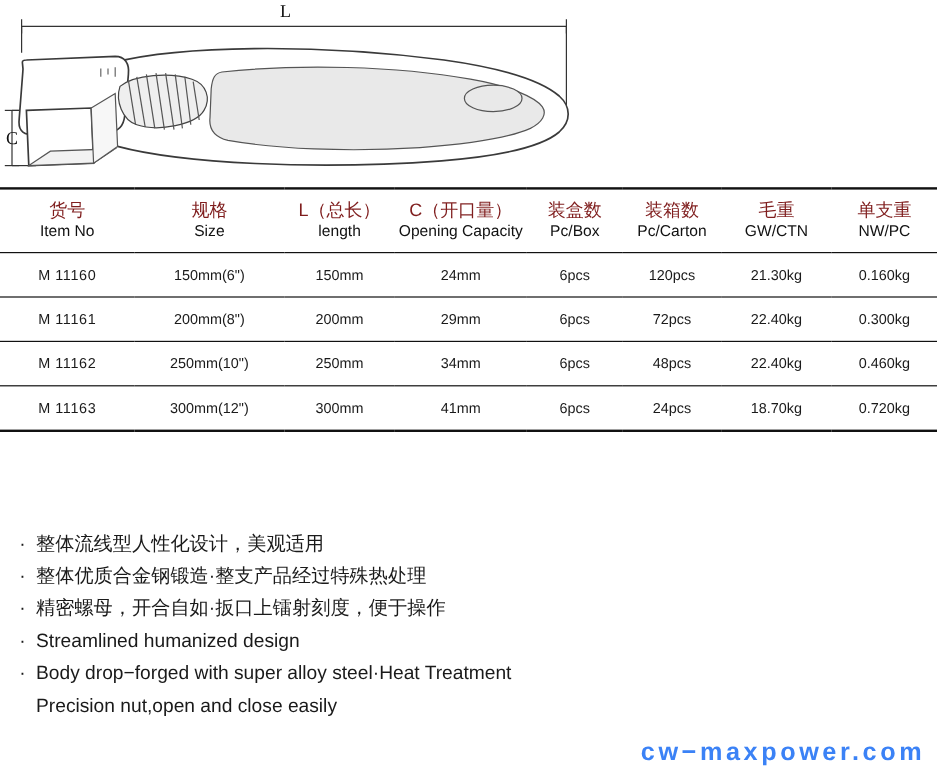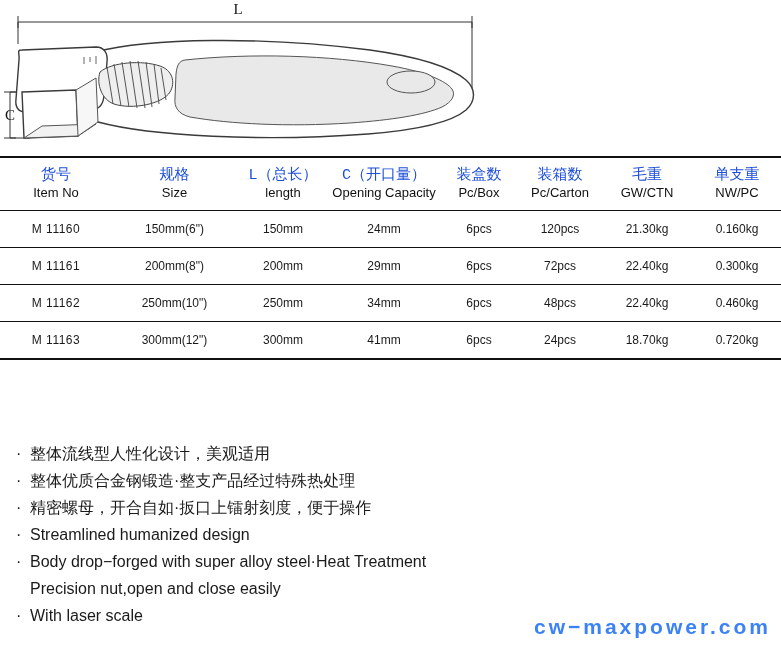--- a/index.html
+++ b/index.html
@@ -55,22 +55,21 @@
     font-weight: normal;
     color: #1a1a1a;
   }
   #spec-table tbody tr:last-child td {
     border-bottom: 2px solid #111;
   }
   .hdr-cn {
     display: block;
     font-size: 15px;
     line-height: 18px;
-    color: #1d4ed8;
-    font-family: Liberation Mono, monospace;
+    color: #7f1d1d;
   }
   .hdr-en {
     display: block;
     font-size: 13px;
     line-height: 16px;
     color: #111;
   }
   .col-item   { width: 112px; }
   .col-size   { width: 125px; }
   .col-length { width: 92px; }
@@ -294,18 +293,15 @@
   </div>
   <div class="feature-line">
     <span class="bullet">·</span><span>Streamlined humanized design</span>
   </div>
   <div class="feature-line">
     <span class="bullet">·</span><span>Body drop−forged with super alloy steel·Heat Treatment</span>
   </div>
   <div class="feature-line no-bullet">
     <span>Precision nut,open and close easily</span>
   </div>
-  <div class="feature-line">
-    <span class="bullet">·</span><span>With laser  scale</span>
-  </div>
 </div>
 
 <div id="footer-brand">cw−maxpower.com</div>
 
 </body></html>

